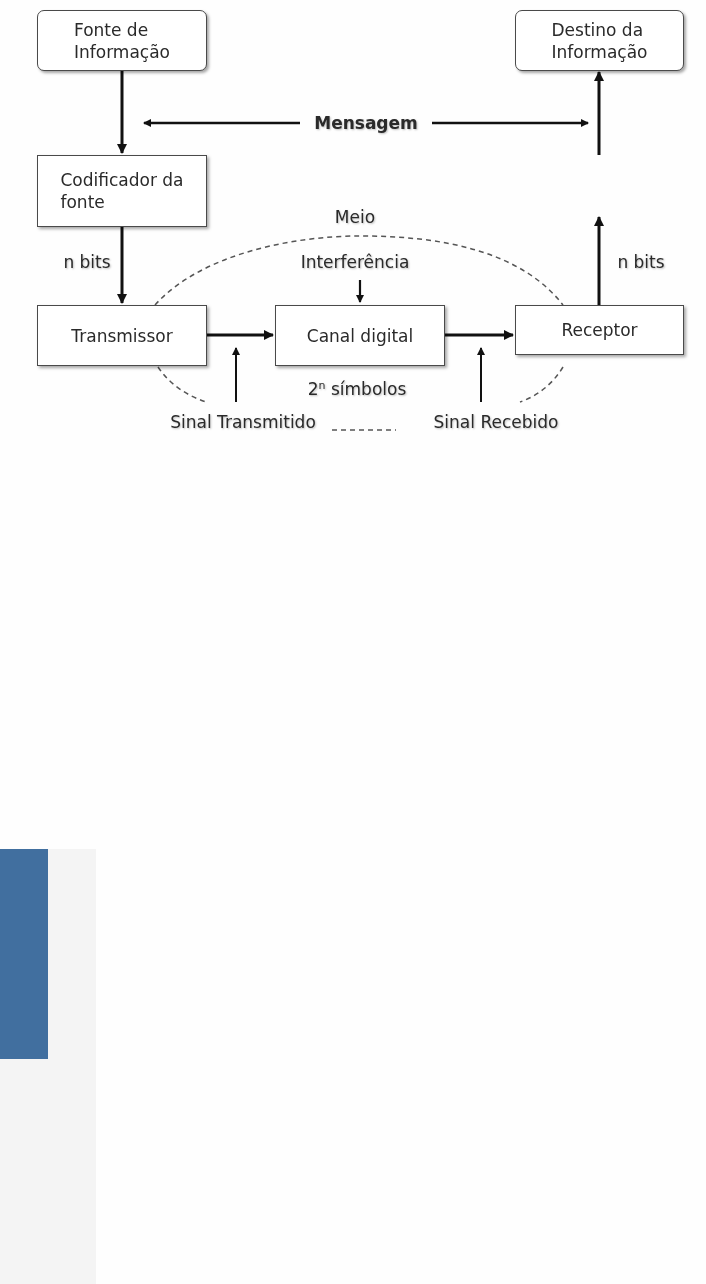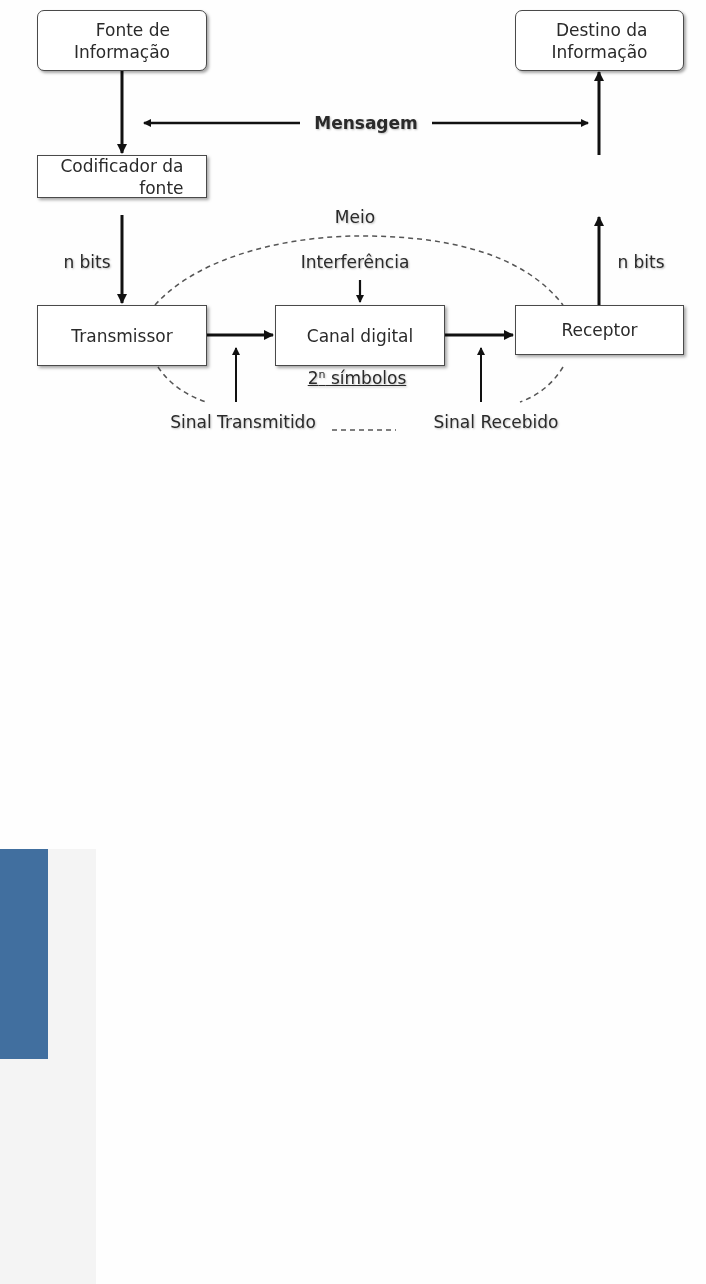--- a/index.html
+++ b/index.html
@@ -8,21 +8,21 @@
       background: #fefefe;
       font-family: "DejaVu Sans", "Liberation Sans", sans-serif;
       color: #2a2a2a;
     }
     #diagram { position: absolute; left: 0; top: 0; width: 706px; height: 440px; }
     .box {
       position: absolute; box-sizing: border-box;
       background: #ffffff; border: 1.6px solid #4a4a4a;
       box-shadow: 2px 2px 3px rgba(0,0,0,0.35);
       display: flex; align-items: center; justify-content: center;
-      text-align: right; font-size: 17px; line-height: 22px;
+      text-align: left; font-size: 17px; line-height: 22px;
       white-space: pre-line;
     }
     .box.rounded { border-radius: 7px; }
     .lbl {
       position: absolute; font-size: 17px; line-height: 22px;
       white-space: nowrap; text-shadow: 1px 1px 2px rgba(0,0,0,0.25);
       transform: translateX(-50%);
     }
     .lbl sup { font-size: 11px; vertical-align: 6px; }
     #side-panel { position: absolute; left: 0; top: 849px; width: 96px; height: 435px; background: #f4f4f4; }
@@ -62,30 +62,30 @@
     <path d="M155,305 C200,255 290,236 360,236 C440,236 520,250 563,305" fill="none" stroke="#555" stroke-width="1.5" stroke-dasharray="5,4"></path>
     <path d="M158,367 C170,385 188,396 206,402" fill="none" stroke="#555" stroke-width="1.5" stroke-dasharray="5,4"></path>
     <path d="M563,367 C552,385 537,396 520,402" fill="none" stroke="#555" stroke-width="1.5" stroke-dasharray="5,4"></path>
     <line x1="332" y1="430" x2="396" y2="430" stroke="#555" stroke-width="1.5" stroke-dasharray="5,4"></line>
   </svg>
 
   <div class="box rounded" style="left:37px;top:10px;width:170px;height:61px;">Fonte de
 Informação</div>
   <div class="box rounded" style="left:515px;top:10px;width:169px;height:61px;">Destino da
 Informação</div>
-  <div class="box" style="left:37px;top:155px;width:170px;height:43px;">Codificador da
+  <div class="box" style="left:37px;top:155px;width:170px;height:72px;">Codificador da
 fonte</div>
   <div class="box" style="left:275px;top:305px;width:170px;height:61px;">Canal digital</div>
   <div class="box" style="left:37px;top:305px;width:170px;height:61px;">Transmissor</div>
   <div class="box" style="left:515px;top:305px;width:169px;height:50px;">Receptor</div>
 
   <span class="lbl" style="left:366px;top:112px;font-weight:bold;">Mensagem</span>
   <span class="lbl" style="left:87px;top:251px;">n bits</span>
   <span class="lbl" style="left:641px;top:251px;">n bits</span>
   <span class="lbl" style="left:355px;top:206px;">Meio</span>
   <span class="lbl" style="left:355px;top:251px;text-align:center;">Interferência</span>
-  <span class="lbl" style="left:357px;top:364px;text-decoration:underline;"><span>2</span><sup>n</sup><span> símbolos</span></span>
+  <span class="lbl" style="left:357px;top:375px;"><span>2</span><sup>n</sup><span> símbolos</span></span>
   <span class="lbl" style="left:243px;top:411px;text-align:right;">Sinal Transmitido</span>
   <span class="lbl" style="left:481px;top:411px;margin-left:15px;">Sinal Recebido</span>
 </div>
 
 <div id="side-panel"></div>
 <div id="side-accent"></div>
 
 </body></html>

